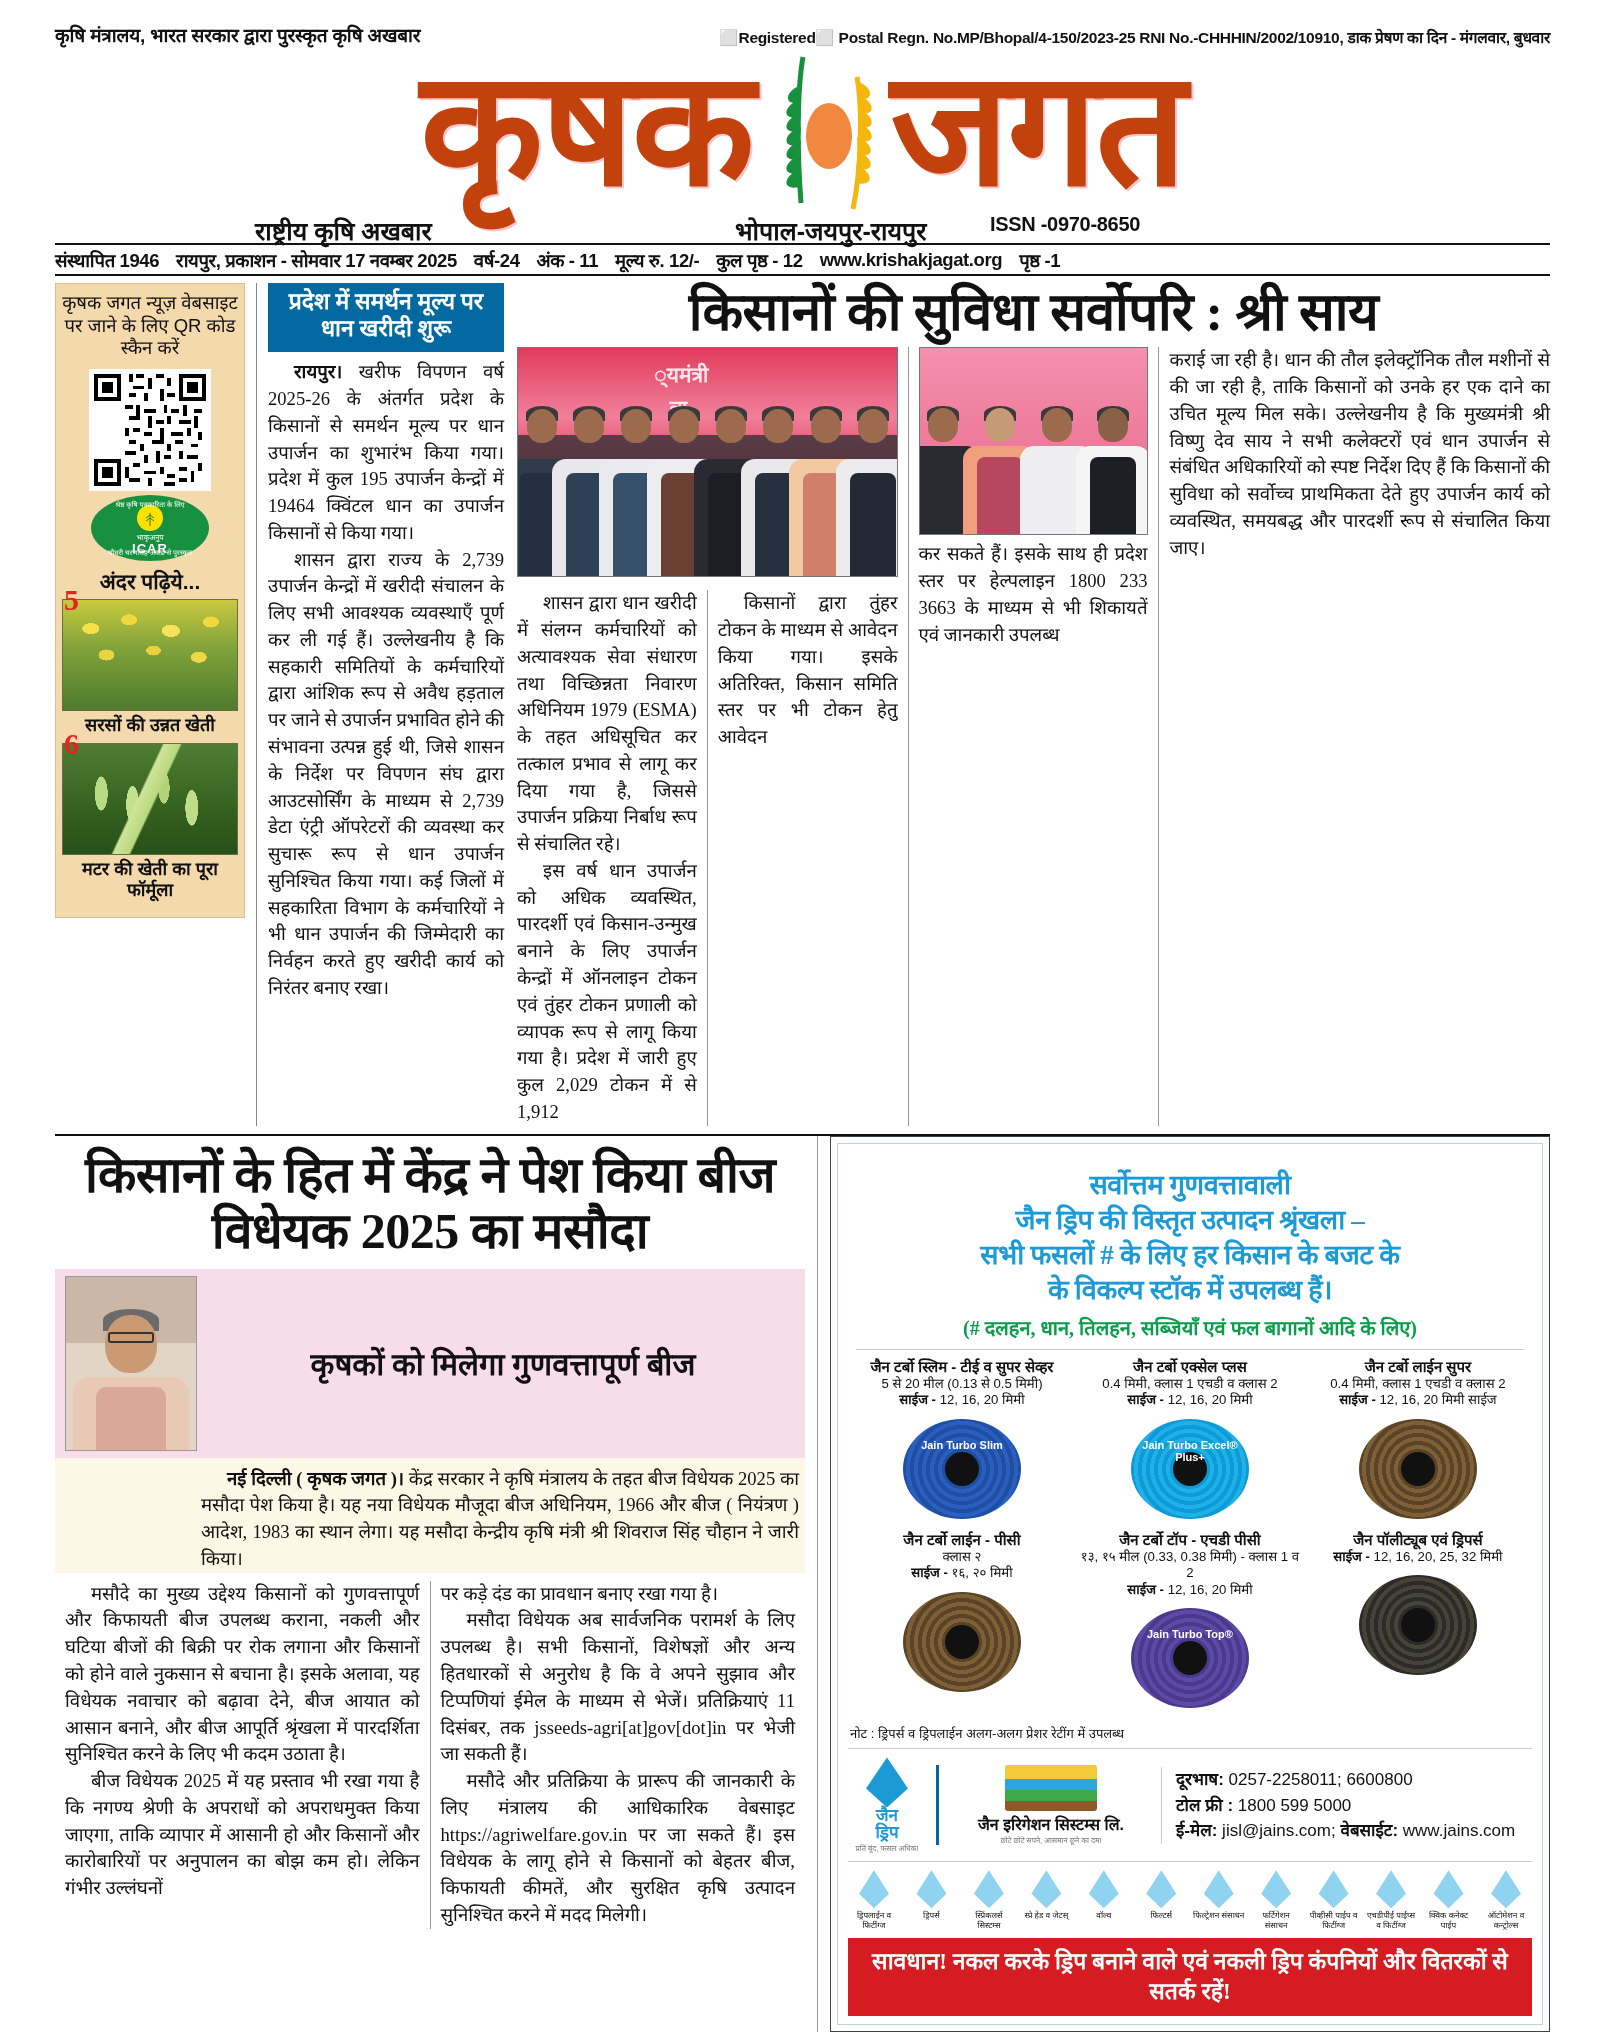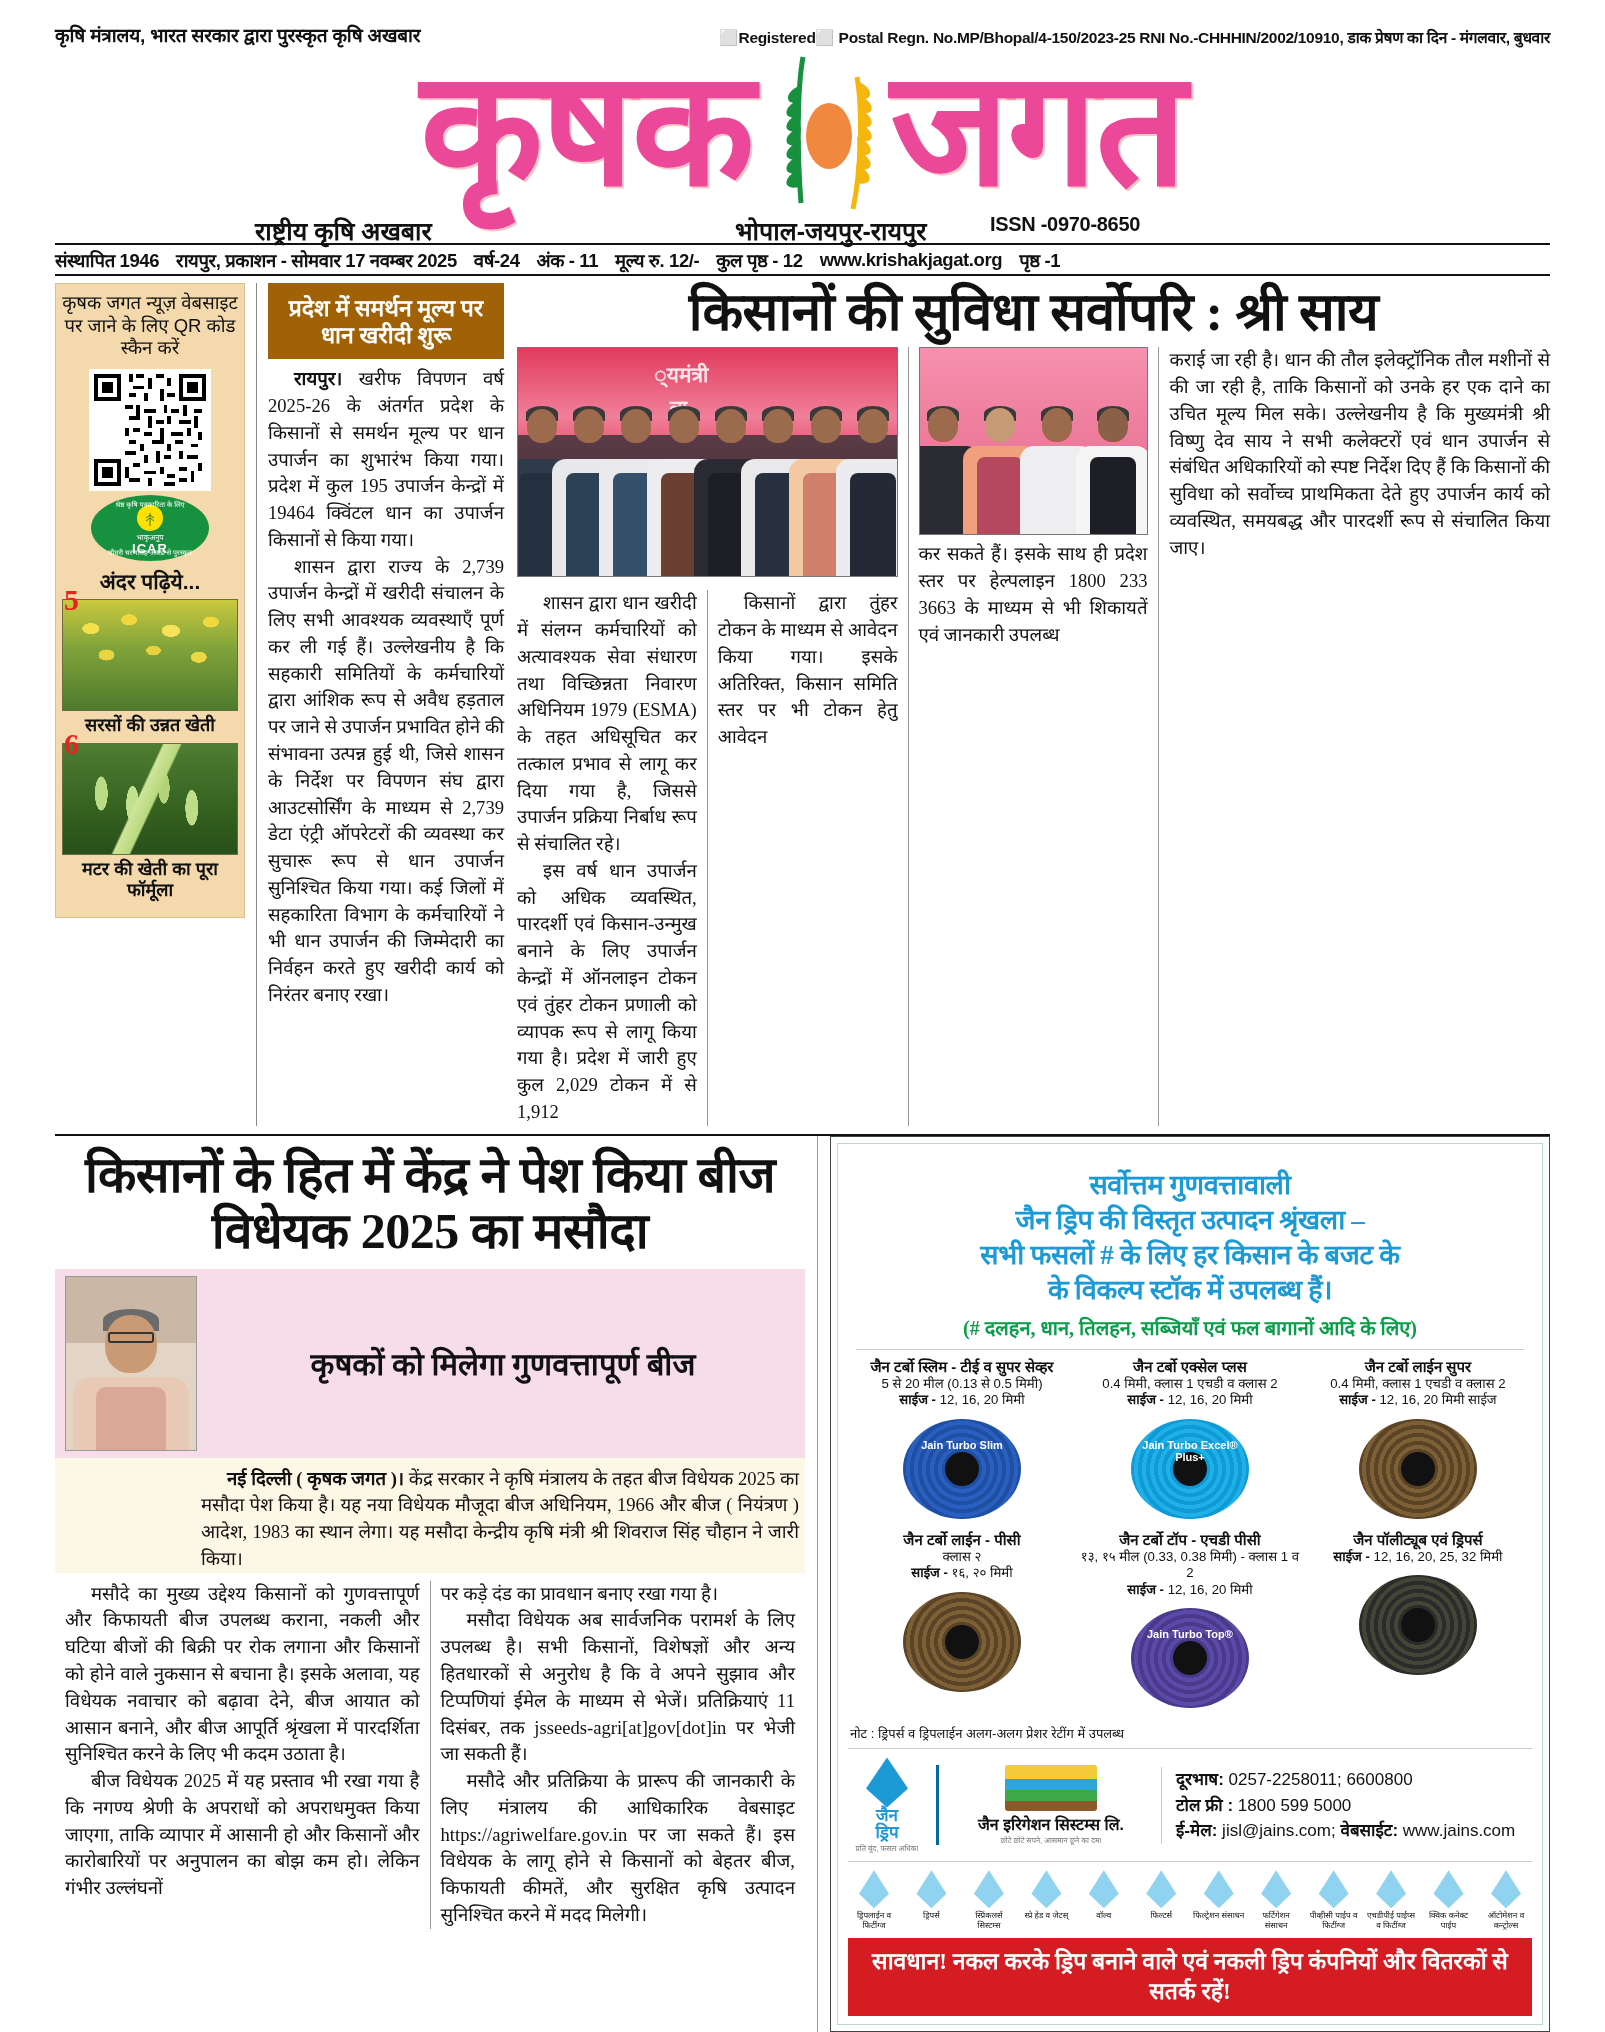--- a/index.html
+++ b/index.html
@@ -21,21 +21,21 @@
   .topstrip .right { font-size: 15.5px; font-weight: bold; letter-spacing: -.3px; white-space: nowrap; }
 
   
   .masthead { position: relative; height: 195px; }
   .mh-title {
     display: flex; align-items: center; justify-content: center;
     gap: 4px; height: 165px;
   }
   .mh-word {
     font-family: "Liberation Serif", serif;
-    font-size: 160px; font-weight: bold; color: #ec4899;
+    font-size: 160px; font-weight: bold; color: #c2410c;
     line-height: .92; letter-spacing: -2px;
     text-shadow: 2px 2px 0 rgba(237,28,36,.25);
   }
   .mh-emblem { width: 130px; height: 160px; position: relative; }
   .mh-sub {
     display: flex; align-items: baseline; height: 34px;
     font-weight: bold; position: relative;
   }
   .mh-sub .s1 { position: absolute; left: 200px; font-size: 25px; }
   .mh-sub .s2 { position: absolute; left: 680px; font-size: 25px; }
@@ -109,22 +109,22 @@
       linear-gradient(115deg, transparent 44%, #cfe49a 45%, #b9d87e 52%, transparent 53%),
       radial-gradient(ellipse 9px 24px at 22% 45%, #b9db85 0 70%, transparent 72%),
       radial-gradient(ellipse 9px 26px at 40% 55%, #c2e08e 0 70%, transparent 72%),
       radial-gradient(ellipse 8px 22px at 58% 40%, #b2d379 0 70%, transparent 72%),
       radial-gradient(ellipse 9px 25px at 74% 58%, #bedd88 0 70%, transparent 72%),
       linear-gradient(#4e7d33, #35611f 60%, #27501a);
   }
 
   
   .greenhead {
-    background: #a16207; color: #fff; text-align: center;
-    padding: 12px 4px 10px; font-size: 23px; font-weight: bold; line-height: 1.18;
+    background: #0369a1; color: #fff; text-align: center;
+    padding: 5px 4px 10px; font-size: 23px; font-weight: bold; line-height: 1.18;
     font-family: "Liberation Serif", serif;
   }
   .bodytext {
     font-size: 18.6px; line-height: 1.44; text-align: justify;
     font-family: "Liberation Serif", serif; margin-top: 7px;
   }
   .bodytext p { text-indent: 26px; }
   .bodytext b { font-weight: bold; }
 
   

